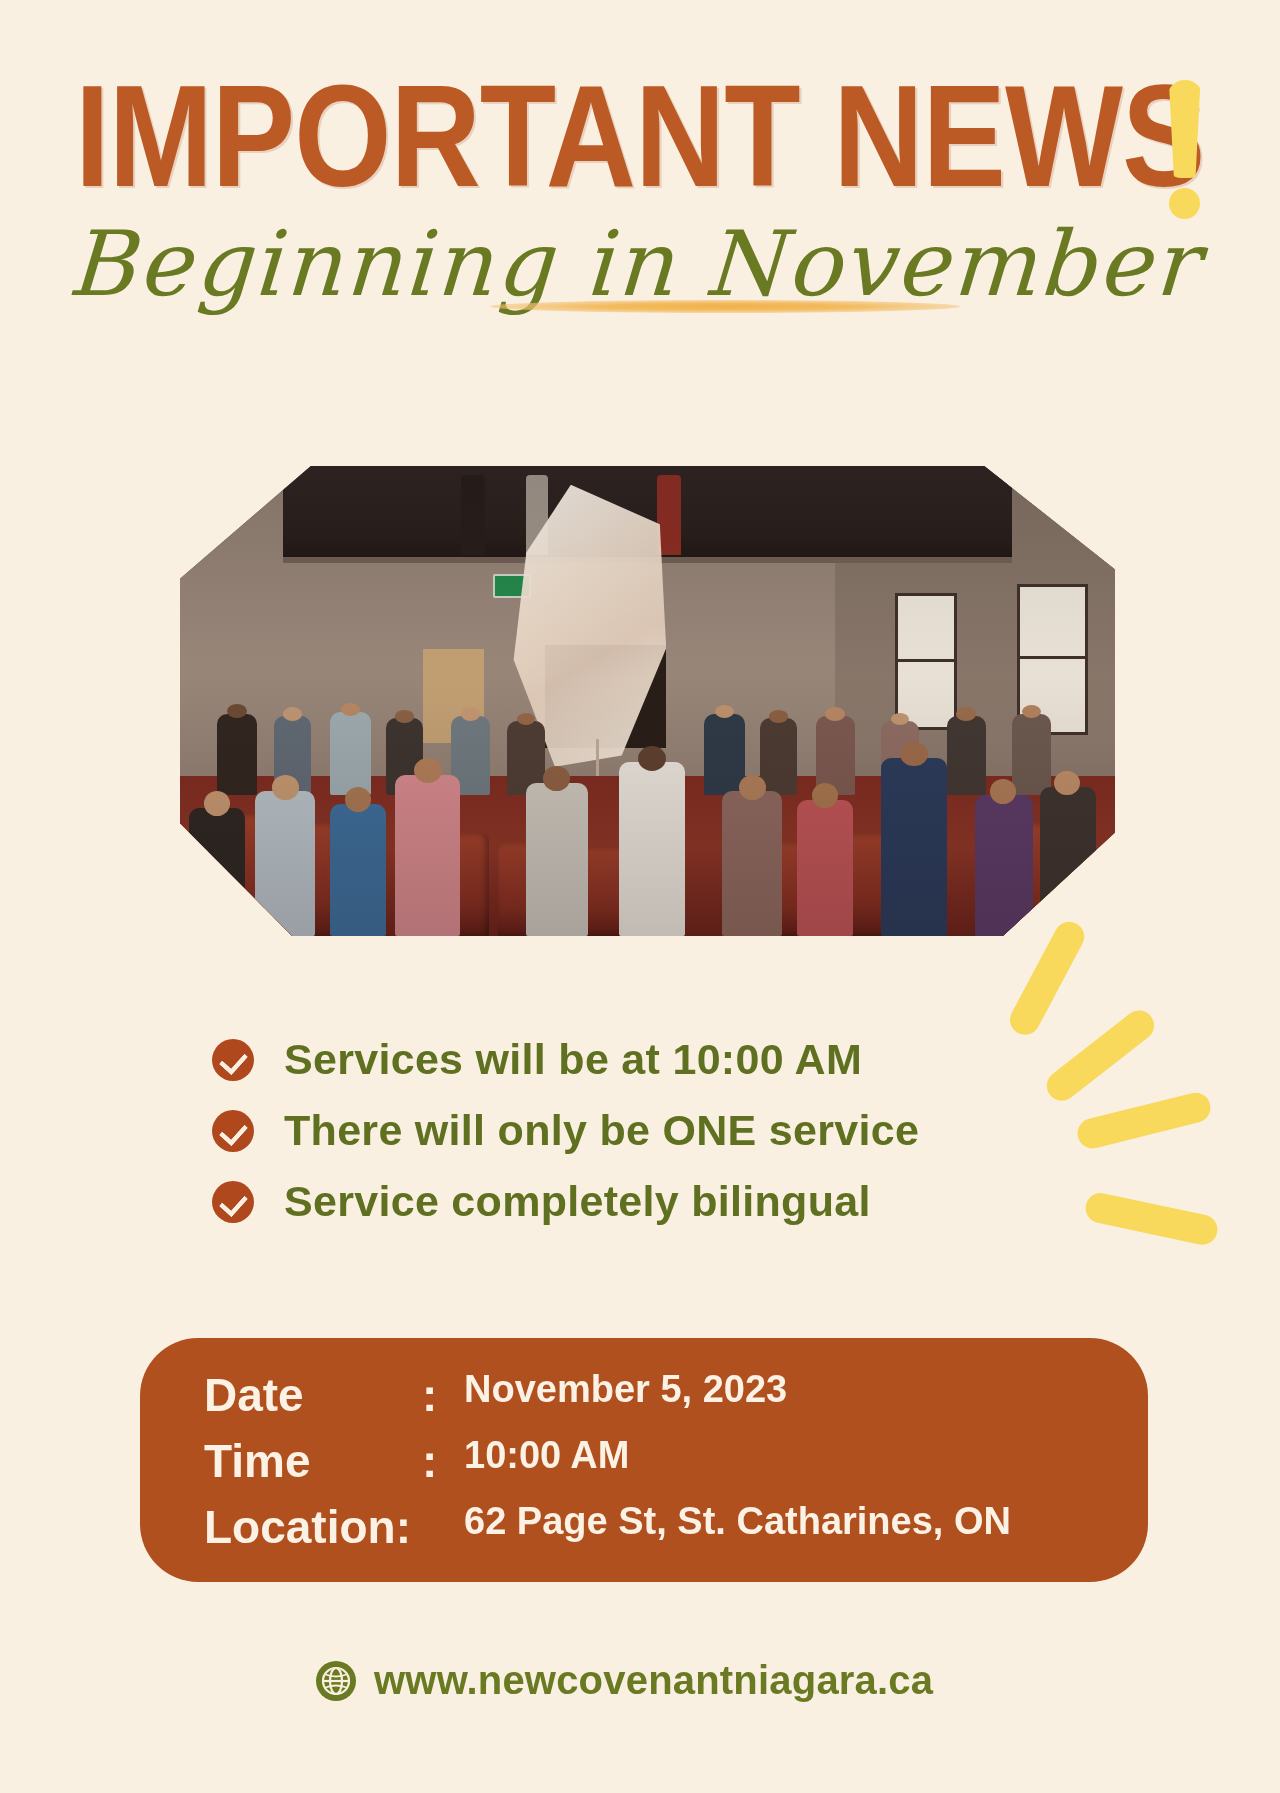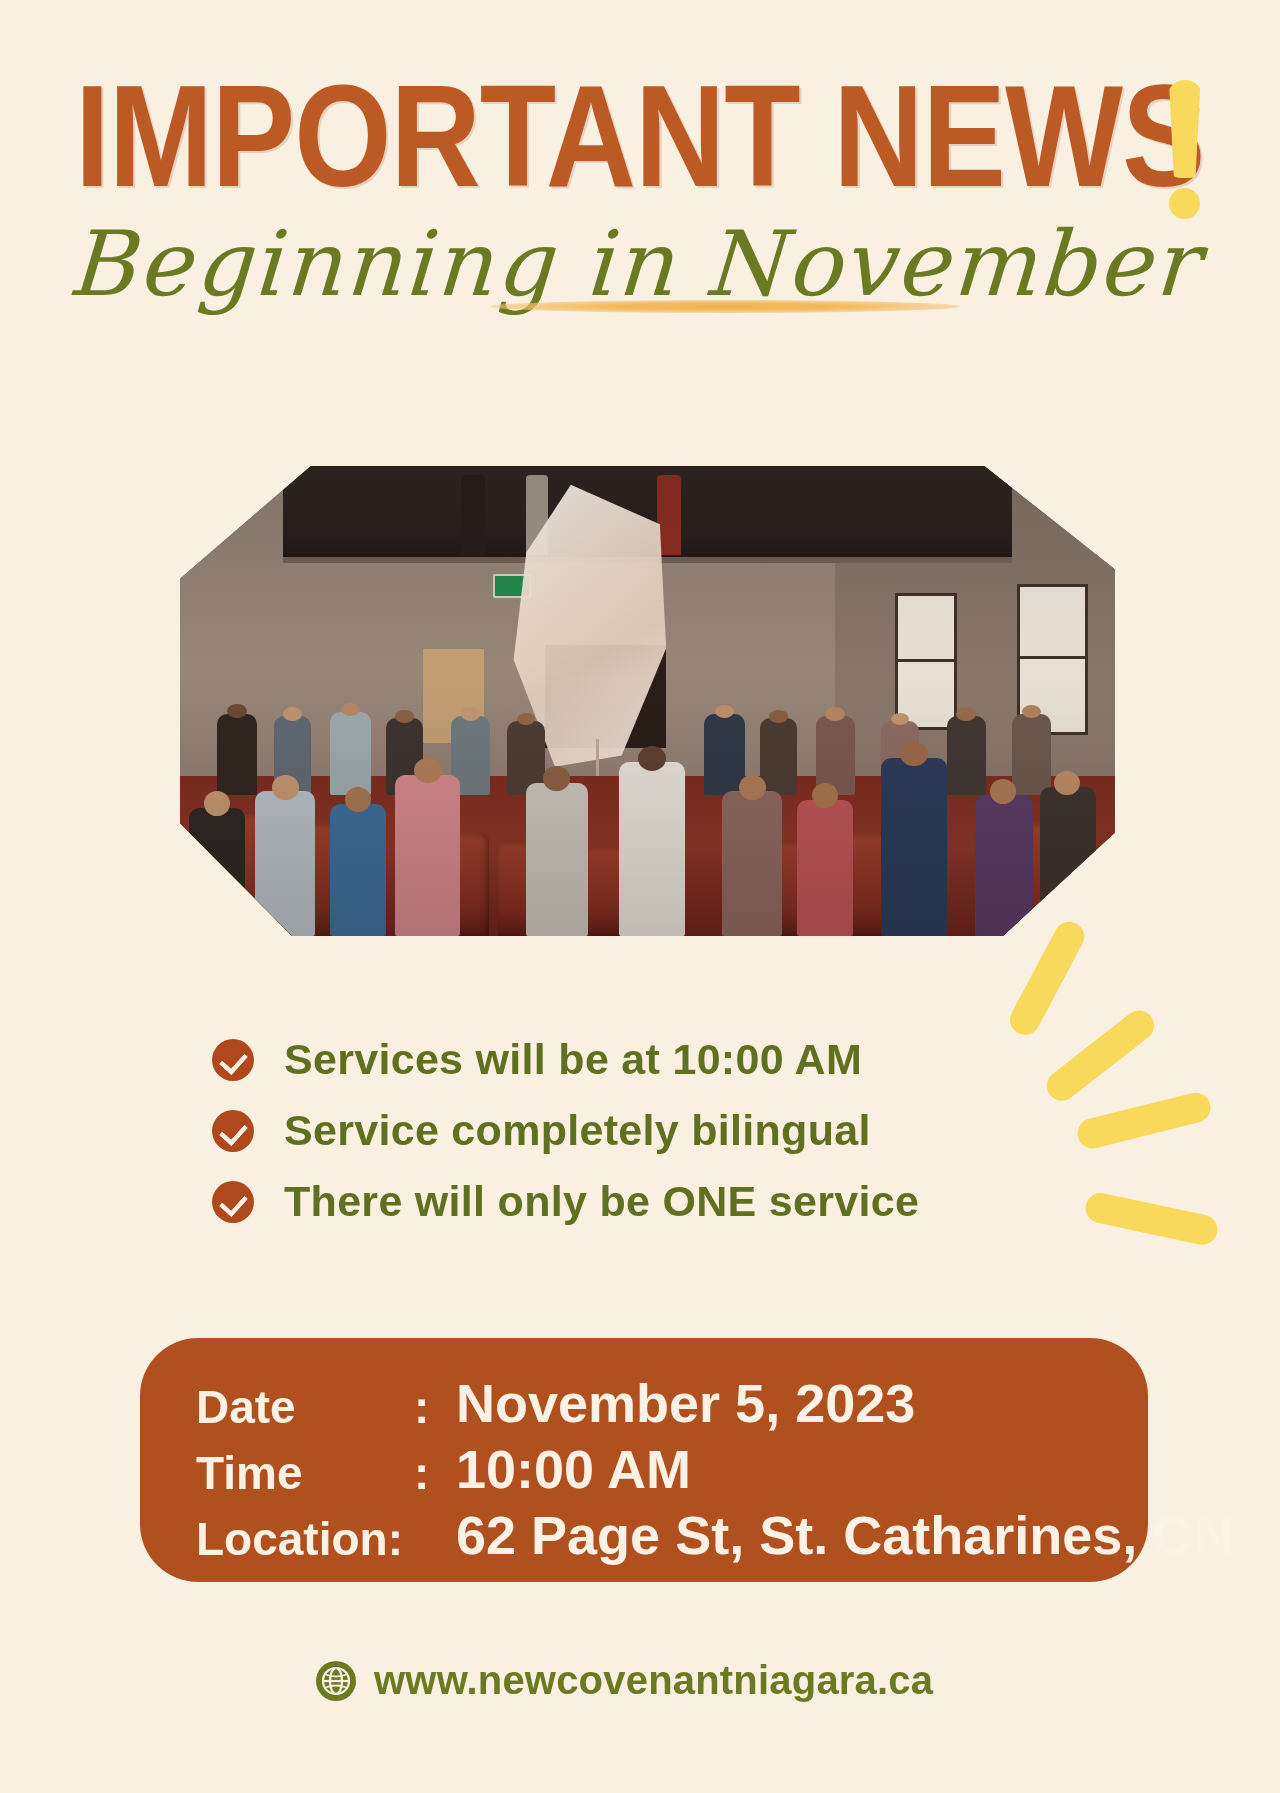--- a/index.html
+++ b/index.html
@@ -260,43 +260,44 @@
     border-radius: 58px;
   }
   .card-inner {
     position: absolute;
     left: 56px;
     top: 30px;
     right: 30px;
   }
   .card-row {
     display: flex;
-    align-items: flex-end;
+    align-items: flex-start;
     height: 66px;
+    margin-left: 8px;
   }
   .card-label {
     font-family: "Liberation Sans Narrow", "Liberation Sans", sans-serif;
     font-size: 46px;
     font-weight: 700;
     color: #FBF1E4;
     width: 218px;
     flex: none;
     white-space: nowrap;
   }
   .card-colon {
     font-family: "Liberation Sans Narrow", "Liberation Sans", sans-serif;
     font-size: 46px;
     font-weight: 700;
     color: #FBF1E4;
     width: 42px;
     flex: none;
   }
   .card-value {
     font-family: "Liberation Sans Narrow", "Liberation Sans", sans-serif;
-    font-size: 54px;
+    font-size: 38px;
     font-weight: 700;
     color: #FBF1E4;
     white-space: nowrap;
   }
 
   
   .footer {
     position: absolute;
     left: 130px;
     top: 1658px;
@@ -445,25 +446,25 @@
     <div class="ray" style="left:86px;  top:300px; width:134px; height:30px; transform:rotate(12deg);"></div>
   </div>
 
   <div class="bullets">
     <div class="bullet">
       <span class="check"></span>
       <span class="bullet-text">Services will be at 10:00 AM</span>
     </div>
     <div class="bullet">
       <span class="check"></span>
-      <span class="bullet-text">Service completely bilingual</span>
+      <span class="bullet-text">There will only be ONE service</span>
     </div>
     <div class="bullet">
       <span class="check"></span>
-      <span class="bullet-text">There will only be ONE service</span>
+      <span class="bullet-text">Service completely bilingual</span>
     </div>
   </div>
 
   <div class="card">
     <div class="card-inner">
       <div class="card-row">
         <span class="card-label">Date</span>
         <span class="card-colon">:</span>
         <span class="card-value">November 5, 2023</span>
       </div>

